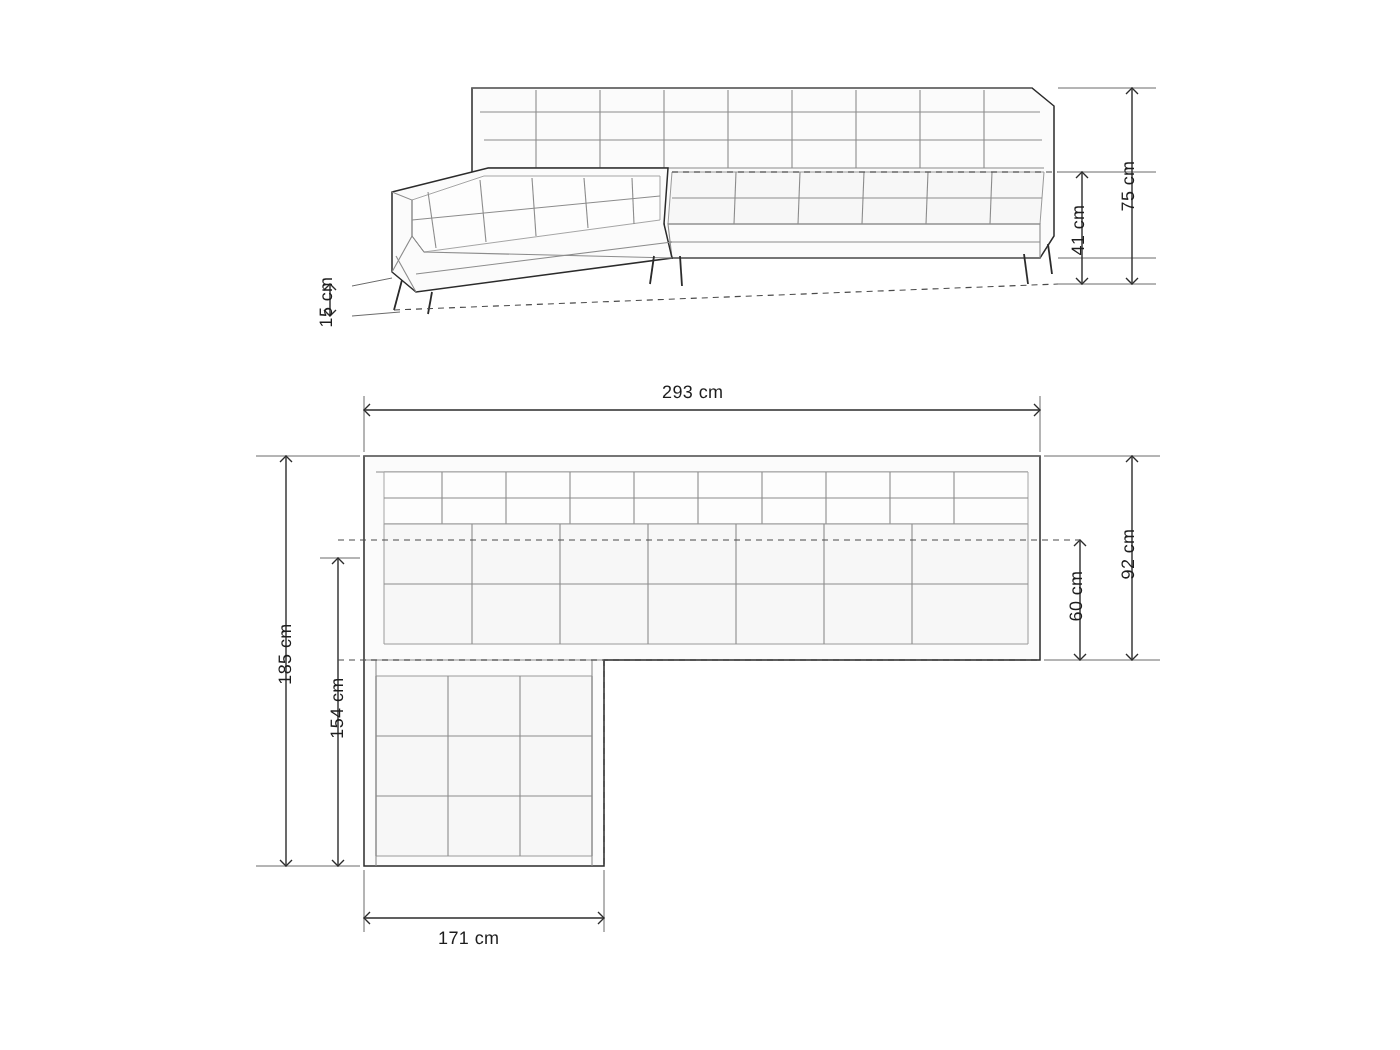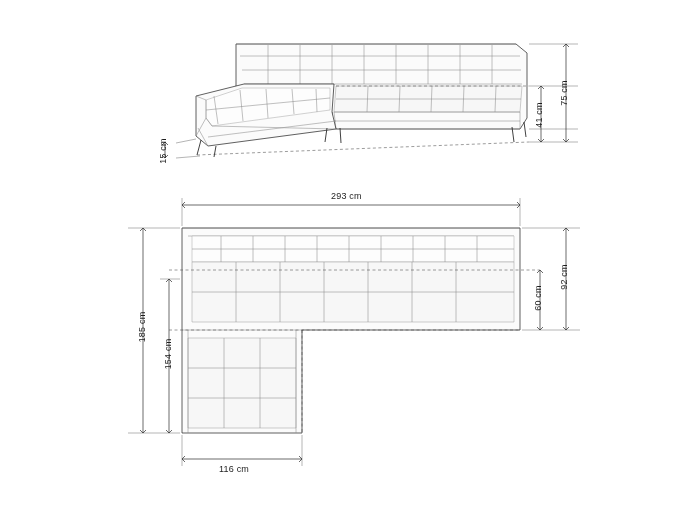--- a/index.html
+++ b/index.html
@@ -210,15 +210,15 @@
 
   <div class="dim-label vert" style="left:551px; top:88px;">75 cm</div>
   <div class="dim-label vert" style="left:526px; top:110px;">41 cm</div>
   <div class="dim-label vert" style="left:150px; top:146px;">15 cm</div>
 
   <div class="dim-label" style="left:331px; top:191px;">293 cm</div>
   <div class="dim-label vert" style="left:127px; top:322px;">185 cm</div>
   <div class="dim-label vert" style="left:153px; top:349px;">154 cm</div>
   <div class="dim-label vert" style="left:551px; top:272px;">92 cm</div>
   <div class="dim-label vert" style="left:525px; top:293px;">60 cm</div>
-  <div class="dim-label" style="left:219px; top:464px;">116 cm</div>
+  <div class="dim-label" style="left:219px; top:464px;">171 cm</div>
 
 </div>
 
 </body></html>

